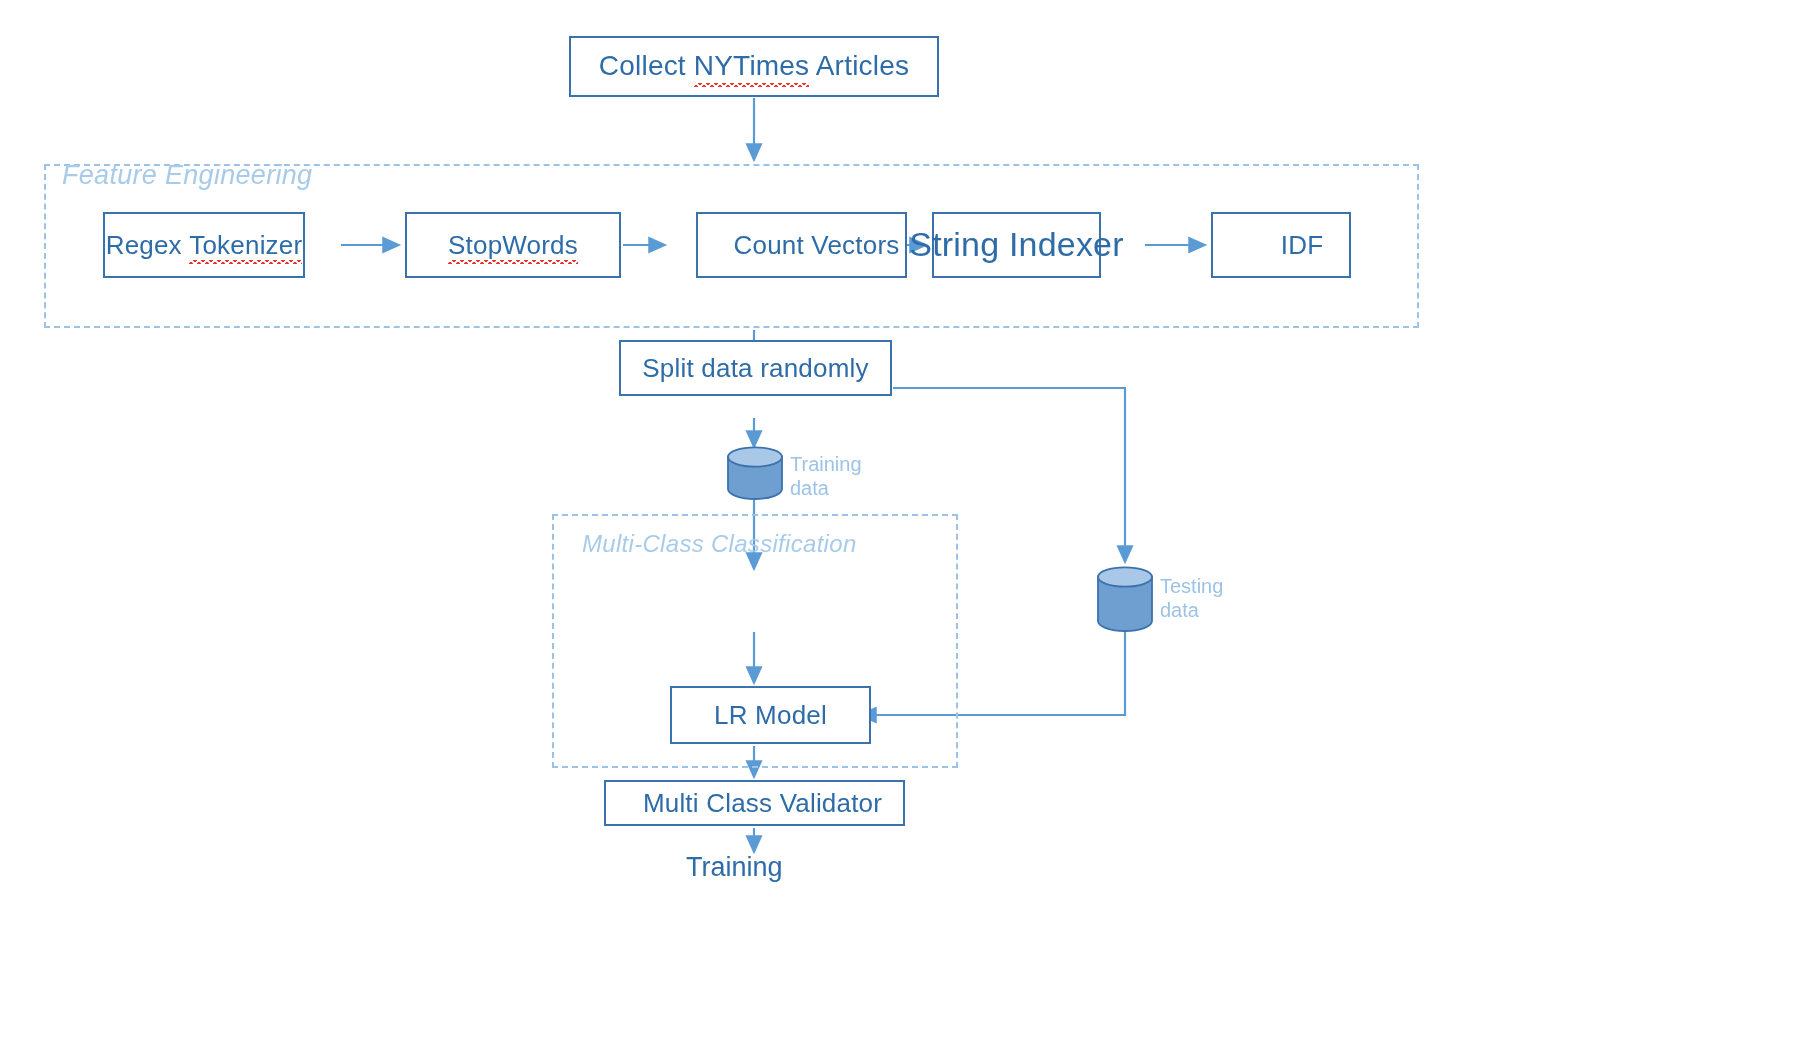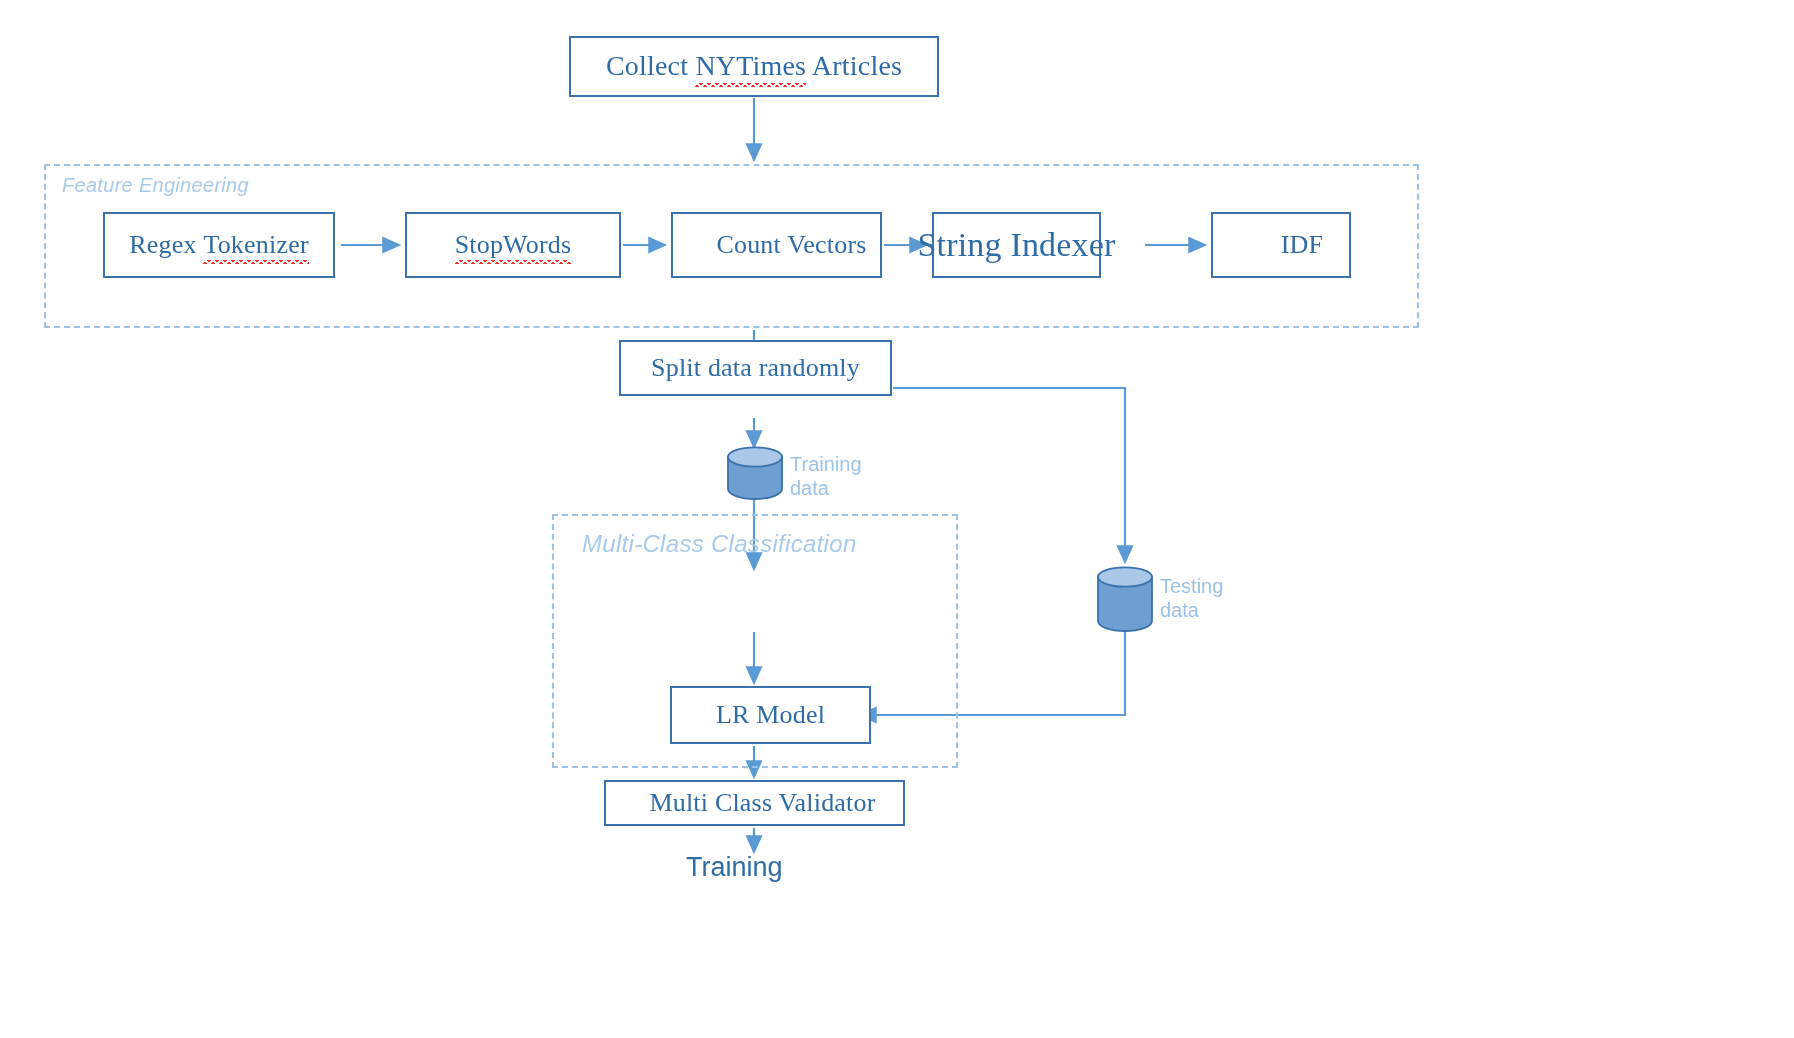--- a/index.html
+++ b/index.html
@@ -33,21 +33,20 @@
     border: 2.5px solid #3a72ad;
     background: #ffffff;
     color: #2e6ca8;
     display: flex;
     align-items: center;
     justify-content: center;
     text-align: right;
     line-height: 1.1;
     white-space: nowrap;
     letter-spacing: .2px;
-    font-family: Liberation Serif, serif;
   }
   .pbox .txt { position: relative; display: inline-block; }
   
   .sq {
     position: relative;
     display: inline-block;
   }
   .sq::after {
     content: "";
     position: absolute;
@@ -128,31 +127,31 @@
 
       <path d="M754,828 L754,852"></path>
     </g>
   </svg>
 
   <div class="pbox" style="left:569px; top:36px; width:370px; height:61px; font-size:28px;">
     <span class="txt"><span>Collect </span><span class="sq">NYTimes</span><span> Articles</span></span>
   </div>
 
   <div class="group" style="left:44px; top:164px; width:1375px; height:164px;"></div>
-  <div class="group-label" style="left:62px; top:174px; font-size:20px;">Feature Engineering</div>
-
-  <div class="pbox" style="left:103px; top:212px; width:232px; height:66px; font-size:26px;">
+  <div class="group-label" style="left:62px; top:160px; font-size:27px;">Feature Engineering</div>
+
+  <div class="pbox" style="left:103px; top:212px; width:202px; height:66px; font-size:26px;">
     <span class="txt"><span>Regex </span><span class="sq">Tokenizer</span></span>
   </div>
 
   <div class="pbox" style="left:405px; top:212px; width:216px; height:66px; font-size:26px;">
     <span class="txt"><span class="sq">StopWords</span></span>
   </div>
 
-  <div class="pbox" style="left:671px; top:212px; width:211px; height:66px; font-size:26px;padding-left:30px;">
+  <div class="pbox" style="left:696px; top:212px; width:211px; height:66px; font-size:26px;padding-left:30px;">
     <span class="txt">Count Vectors</span>
   </div>
 
   <div class="pbox" style="left:932px; top:212px; width:169px; height:66px; font-size:34px;">
     <span class="txt">String Indexer</span>
   </div>
 
   <div class="pbox" style="left:1211px; top:212px; width:140px; height:66px; font-size:26px;padding-left:42px;">
     <span class="txt">IDF</span>
   </div>

